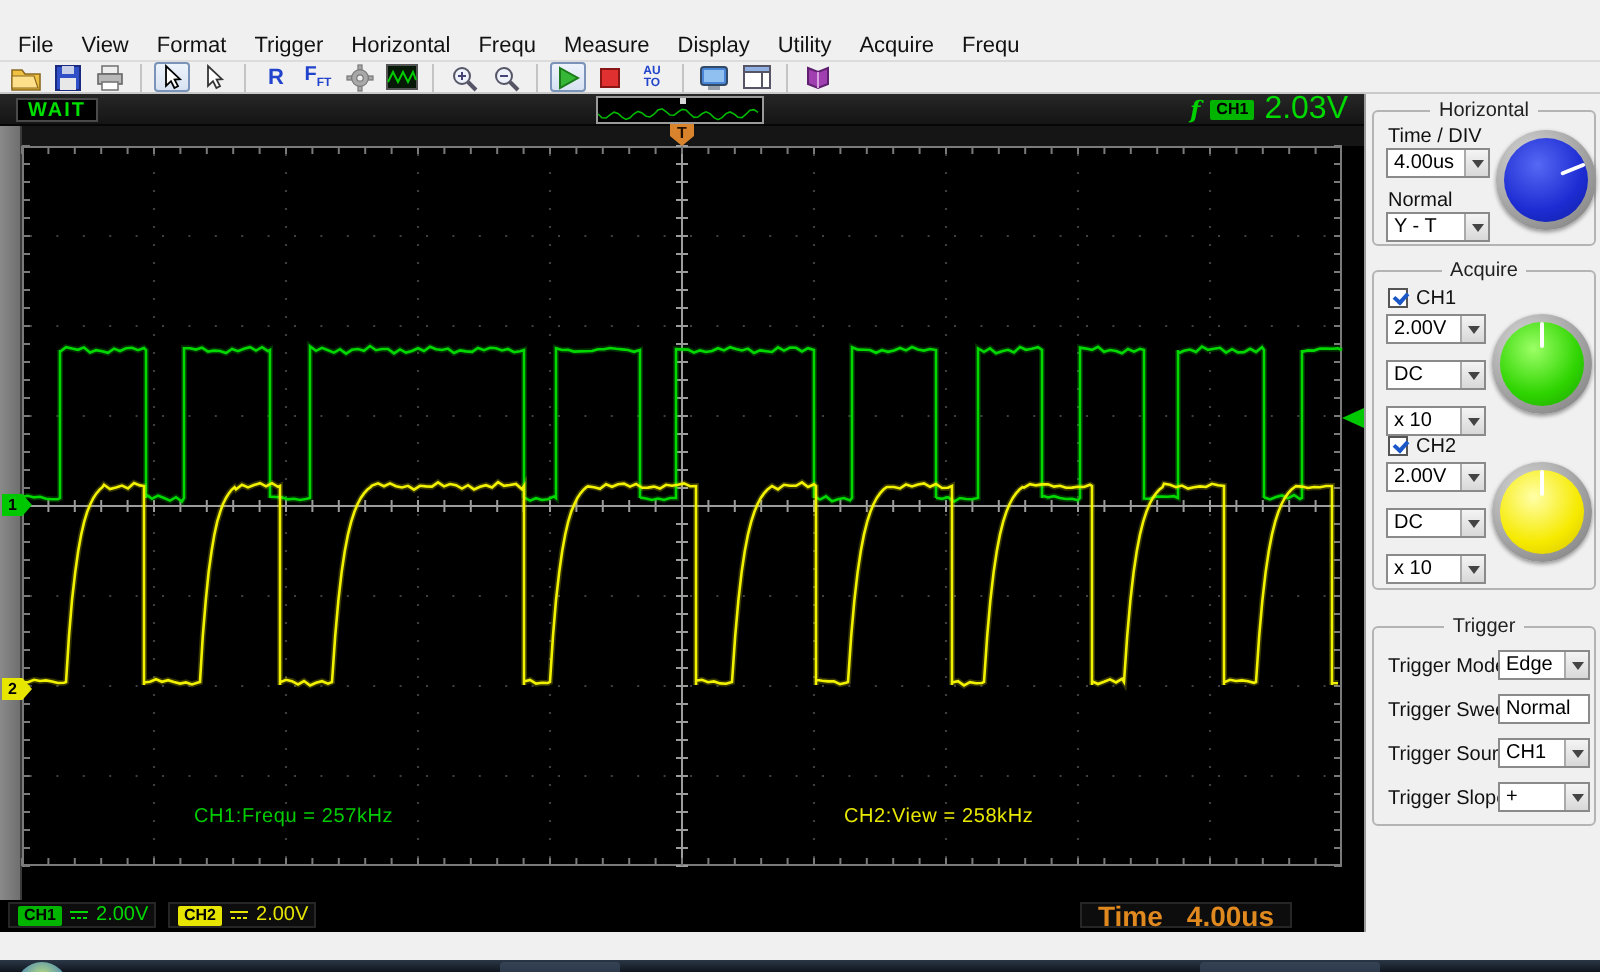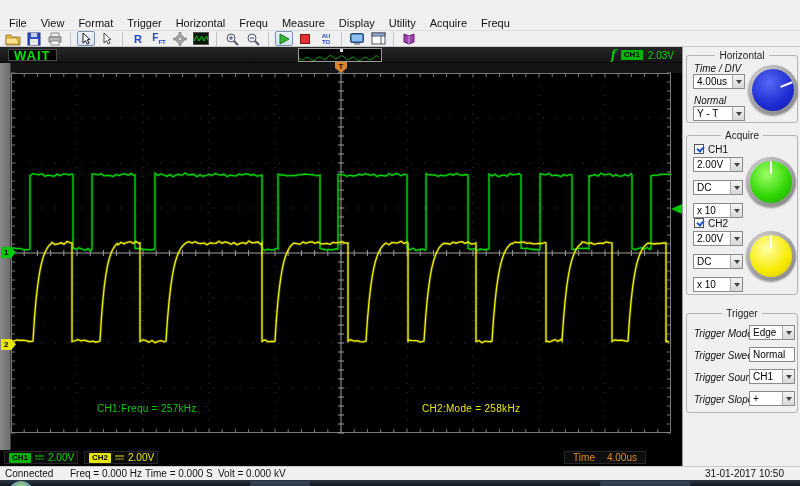--- a/index.html
+++ b/index.html
@@ -40,30 +40,30 @@
   .tb-fft sub { font-size:6px; }
   .tb-auto { font-size:6px; font-weight:bold; color:#2244cc; line-height:6px; text-align:center; }
 
   
   .main { position:absolute; left:0; top:47px; width:800px; height:419px; }
   .scope { position:absolute; left:0; top:0; width:682px; height:419px; background:#000; }
   .scope-topbar { position:absolute; left:0; top:0; width:682px; height:16px;
     background:linear-gradient(180deg,#262626,#151515); border-bottom:1px solid #060606; }
   .wait-badge { position:absolute; left:8px; top:2px; padding:0 5px; height:12px;
     background:#000; border:1px solid #4a4a4a; box-shadow:inset 0 0 2px #000;
-    color:#00e000; font-size:13px; font-weight:bold; letter-spacing:1px; line-height:11px; }
+    color:#00e000; font-size:10px; font-weight:bold; letter-spacing:1px; line-height:11px; }
   .preview { position:absolute; left:298px; top:1px; width:84px; height:14px;
     background:#000; border:1px solid #9a9a9a; }
   .preview::after { content:""; position:absolute; left:50%; top:0; width:3px; height:3px; background:#d8d8d8; }
   .trig-readout { position:absolute; right:8px; top:1px; height:14px; display:flex; align-items:center; gap:5px; }
   .edge-glyph { color:#00d000; font-family:"DejaVu Serif", serif; font-style:italic;
     font-size:12px; font-weight:bold; line-height:12px; }
   .ch-badge { background:#00b400; color:#000; font-size:8px; font-weight:bold;
     padding:1px 3px; border-radius:1px; line-height:8px; }
-  .trig-level { color:#00d800; font-size:10px; }
+  .trig-level { color:#00d800; font-size:16px; }
   .substrip { position:absolute; left:0; top:16px; width:682px; height:10px; background:#151515; }
   .gutter { position:absolute; left:0; top:16px; width:11px; height:387px;
     background:linear-gradient(90deg,#8a8a8a,#6f6f6f); border-right:1px solid #3a3a3a; }
   #plot { position:absolute; left:0; top:0; width:682px; height:419px; pointer-events:none; }
 
   .t-marker { position:absolute; left:335px; top:15px; width:12px; height:11px;
     background:#d9842c; clip-path:polygon(0 0,100% 0,100% 55%,50% 100%,0 55%);
     color:#241000; font-size:8px; font-weight:bold; text-align:center; line-height:9px; }
   .ch-marker { position:absolute; left:1px; width:15px; height:11px;
     clip-path:polygon(0 0,68% 0,100% 50%,68% 100%,0 100%);
@@ -79,32 +79,32 @@
 
   .scope-bottombar { position:absolute; left:0; top:403px; width:682px; height:16px; background:#000; }
   .ch-tile { position:absolute; top:1px; height:13px; background:#0d0d0d; border:1px solid #262626;
     display:flex; align-items:center; gap:4px; padding:0 4px; }
   .ch-tile.t1 { left:4px;  width:74px; color:#00d800; }
   .ch-tile.t2 { left:84px; width:74px; color:#e6e600; }
   .ch-tile .ch-badge.y { background:#e6e600; }
   .ch-volts { font-size:10px; }
   .time-tile { position:absolute; right:36px; top:1px; height:13px; background:#0d0d0d;
     border:1px solid #262626; display:flex; align-items:center; gap:12px; padding:0 8px; }
-  .time-tile span { color:#e0891f; font-size:10px; font-weight:normal; }
+  .time-tile span { color:#e0891f; font-size:14px; font-weight:bold; }
 
   
   .panel { position:absolute; left:682px; top:0; width:118px; height:419px;
     background:#f0f0f0; border-left:1px solid #9a9a9a; }
   .group { position:absolute; left:3px; width:112px; border:1px solid #b4b4b4; border-radius:3px; }
   .group-title { position:absolute; top:-6px; left:0; right:0; text-align:center; font-size:10px; color:#222; }
   .group-title span { background:#f0f0f0; padding:0 4px; }
   .g-horizontal { top:8px;  height:68px; }
   .g-vertical   { top:88px; height:160px; }
   .g-trigger    { top:266px; height:100px; }
-  .plabel { position:absolute; font-size:10px; color:#111;font-style:italic; }
+  .plabel { position:absolute; font-size:10px; color:#111; }
 
   .wsel { position:absolute; height:15px; background:#fff; border:1px solid #8a8a8a;
     display:flex; align-items:center; }
   .wsel-v { flex:1; font-size:10px; padding-left:3px; color:#000; white-space:nowrap; }
   .wsel-b { width:12px; height:100%; background:linear-gradient(180deg,#f4f4f4,#d8d8d8);
     border-left:1px solid #aaa; display:flex; align-items:center; justify-content:center; }
   .wsel-b::after { content:""; width:0; height:0; border-left:3px solid transparent;
     border-right:3px solid transparent; border-top:4px solid #444; }
 
   .wcheck { position:absolute; width:10px; height:10px; background:#fff; border:1px solid #555; }
@@ -1189,21 +1189,21 @@
           <path d="M11.0,294.1L14.0,294.1L17.0,292.9L20.0,293.5L23.0,293.2L26.0,293.7L29.0,294.5L32.0,294.4L33.0,294.0L34.5,270.9L36.0,253.1L37.6,239.2L39.1,228.5L40.6,220.2L42.1,213.8L43.6,208.9L45.2,205.0L46.7,202.0L48.2,199.7L49.7,197.9L51.2,196.6L52.0,195.4L55.0,197.5L58.0,196.8L61.0,195.8L64.0,197.2L67.0,194.5L70.0,195.7L72.0,196.0L72.0,295.5L72.0,294.2L75.0,293.9L78.0,292.6L81.0,293.9L84.0,293.1L87.0,294.0L90.0,294.8L93.0,294.2L96.0,295.2L99.0,294.3L100.0,294.0L101.4,270.9L102.9,253.1L104.3,239.2L105.8,228.5L107.2,220.2L108.6,213.8L110.1,208.9L111.5,205.0L113.0,202.0L114.4,199.7L115.8,197.9L117.3,196.6L118.0,197.7L121.0,195.4L124.0,196.7L127.0,195.5L130.0,194.6L133.0,196.2L136.0,194.6L139.0,196.4L140.0,196.0L140.0,295.5L140.0,294.2L143.0,292.9L146.0,293.6L149.0,295.2L152.0,293.5L155.0,295.7L158.0,294.4L161.0,293.6L164.0,294.8L166.0,294.0L167.6,270.9L169.2,253.1L170.8,239.2L172.4,228.5L174.0,220.2L175.6,213.8L177.2,208.9L178.8,205.0L180.4,202.0L182.0,199.7L183.6,197.9L185.2,196.6L186.0,195.8L189.0,194.7L192.0,196.1L195.0,194.7L198.0,196.1L201.0,196.7L204.0,195.9L207.0,197.8L210.0,195.9L213.0,196.2L216.0,196.3L219.0,194.2L222.0,196.2L225.0,195.0L228.0,195.6L231.0,197.3L234.0,195.6L237.0,197.7L240.0,196.4L243.0,195.6L246.0,196.7L249.0,194.1L252.0,195.9L255.0,195.5L258.0,195.0L261.0,197.6L262.0,196.0L262.0,295.5L262.0,293.8L265.0,293.0L268.0,294.8L271.0,294.4L274.0,294.5L275.0,294.0L276.5,270.9L278.0,253.1L279.6,239.2L281.1,228.5L282.6,220.2L284.1,213.8L285.6,208.9L287.2,205.0L288.7,202.0L290.2,199.7L291.7,197.9L293.2,196.6L294.0,196.2L297.0,196.6L300.0,197.4L303.0,195.1L306.0,196.4L309.0,195.1L312.0,194.8L315.0,196.3L318.0,195.0L321.0,196.9L324.0,196.8L327.0,196.3L330.0,197.3L333.0,195.4L336.0,195.9L339.0,195.4L342.0,194.7L345.0,196.1L348.0,196.0L348.0,295.5L348.0,293.3L351.0,292.9L354.0,294.1L357.0,293.7L360.0,294.7L363.0,294.9L366.0,294.0L367.6,270.9L369.2,253.1L370.8,239.2L372.4,228.5L374.0,220.2L375.6,213.8L377.2,208.9L378.8,205.0L380.4,202.0L382.0,199.7L383.6,197.9L385.2,196.6L386.0,196.0L389.0,197.7L392.0,195.4L395.0,195.9L398.0,195.9L401.0,194.2L404.0,196.5L407.0,195.1L408.0,196.0L408.0,295.5L408.0,292.9L411.0,293.4L414.0,293.7L417.0,293.7L420.0,295.1L423.0,294.4L424.0,294.0L425.6,270.9L427.2,253.1L428.8,239.2L430.4,228.5L432.0,220.2L433.6,213.8L435.2,208.9L436.8,205.0L438.4,202.0L440.0,199.7L441.6,197.9L443.2,196.6L444.0,196.5L447.0,196.5L450.0,197.2L453.0,195.2L456.0,196.2L459.0,195.2L462.0,194.7L465.0,196.4L468.0,195.0L471.0,197.0L474.0,196.9L476.0,196.0L476.0,295.5L476.0,294.3L479.0,293.6L482.0,295.7L485.0,294.1L488.0,294.6L491.0,294.5L492.0,294.0L493.6,270.9L495.2,253.1L496.8,239.2L498.4,228.5L500.0,220.2L501.6,213.8L503.2,208.9L504.8,205.0L506.4,202.0L508.0,199.7L509.6,197.9L511.2,196.6L512.0,196.8L515.0,195.1L518.0,195.7L521.0,195.2L524.0,195.1L527.0,196.3L530.0,195.9L533.0,196.9L536.0,196.8L539.0,196.4L542.0,196.5L545.0,195.4L546.0,196.0L546.0,295.5L546.0,293.6L549.0,295.0L552.0,293.9L555.0,292.7L558.0,294.2L561.0,292.4L562.0,294.0L563.6,270.9L565.2,253.1L566.8,239.2L568.4,228.5L570.0,220.2L571.6,213.8L573.2,208.9L574.8,205.0L576.4,202.0L578.0,199.7L579.6,197.9L581.2,196.6L582.0,194.9L585.0,195.4L588.0,196.6L591.0,195.8L594.0,197.3L597.0,196.6L600.0,196.2L603.0,196.5L606.0,194.9L609.0,195.6L612.0,196.0L612.0,295.5L612.0,294.2L615.0,292.9L618.0,293.5L621.0,293.2L624.0,293.6L627.0,294.4L628.0,294.0L629.6,270.9L631.2,253.1L632.8,239.2L634.4,228.5L636.0,220.2L637.6,213.8L639.2,208.9L640.8,205.0L642.4,202.0L644.0,199.7L645.6,197.9L647.2,196.6L648.0,196.1L651.0,196.3L654.0,197.0L657.0,196.5L660.0,196.6L663.0,196.0L666.0,196.0L666.0,295.5L666.0,294.3L669.0,294.6" fill="none" stroke="#f2f200" stroke-width="3" opacity="0.22"></path>
           <path d="M11.0,294.1L14.0,294.1L17.0,292.9L20.0,293.5L23.0,293.2L26.0,293.7L29.0,294.5L32.0,294.4L33.0,294.0L34.5,270.9L36.0,253.1L37.6,239.2L39.1,228.5L40.6,220.2L42.1,213.8L43.6,208.9L45.2,205.0L46.7,202.0L48.2,199.7L49.7,197.9L51.2,196.6L52.0,195.4L55.0,197.5L58.0,196.8L61.0,195.8L64.0,197.2L67.0,194.5L70.0,195.7L72.0,196.0L72.0,295.5L72.0,294.2L75.0,293.9L78.0,292.6L81.0,293.9L84.0,293.1L87.0,294.0L90.0,294.8L93.0,294.2L96.0,295.2L99.0,294.3L100.0,294.0L101.4,270.9L102.9,253.1L104.3,239.2L105.8,228.5L107.2,220.2L108.6,213.8L110.1,208.9L111.5,205.0L113.0,202.0L114.4,199.7L115.8,197.9L117.3,196.6L118.0,197.7L121.0,195.4L124.0,196.7L127.0,195.5L130.0,194.6L133.0,196.2L136.0,194.6L139.0,196.4L140.0,196.0L140.0,295.5L140.0,294.2L143.0,292.9L146.0,293.6L149.0,295.2L152.0,293.5L155.0,295.7L158.0,294.4L161.0,293.6L164.0,294.8L166.0,294.0L167.6,270.9L169.2,253.1L170.8,239.2L172.4,228.5L174.0,220.2L175.6,213.8L177.2,208.9L178.8,205.0L180.4,202.0L182.0,199.7L183.6,197.9L185.2,196.6L186.0,195.8L189.0,194.7L192.0,196.1L195.0,194.7L198.0,196.1L201.0,196.7L204.0,195.9L207.0,197.8L210.0,195.9L213.0,196.2L216.0,196.3L219.0,194.2L222.0,196.2L225.0,195.0L228.0,195.6L231.0,197.3L234.0,195.6L237.0,197.7L240.0,196.4L243.0,195.6L246.0,196.7L249.0,194.1L252.0,195.9L255.0,195.5L258.0,195.0L261.0,197.6L262.0,196.0L262.0,295.5L262.0,293.8L265.0,293.0L268.0,294.8L271.0,294.4L274.0,294.5L275.0,294.0L276.5,270.9L278.0,253.1L279.6,239.2L281.1,228.5L282.6,220.2L284.1,213.8L285.6,208.9L287.2,205.0L288.7,202.0L290.2,199.7L291.7,197.9L293.2,196.6L294.0,196.2L297.0,196.6L300.0,197.4L303.0,195.1L306.0,196.4L309.0,195.1L312.0,194.8L315.0,196.3L318.0,195.0L321.0,196.9L324.0,196.8L327.0,196.3L330.0,197.3L333.0,195.4L336.0,195.9L339.0,195.4L342.0,194.7L345.0,196.1L348.0,196.0L348.0,295.5L348.0,293.3L351.0,292.9L354.0,294.1L357.0,293.7L360.0,294.7L363.0,294.9L366.0,294.0L367.6,270.9L369.2,253.1L370.8,239.2L372.4,228.5L374.0,220.2L375.6,213.8L377.2,208.9L378.8,205.0L380.4,202.0L382.0,199.7L383.6,197.9L385.2,196.6L386.0,196.0L389.0,197.7L392.0,195.4L395.0,195.9L398.0,195.9L401.0,194.2L404.0,196.5L407.0,195.1L408.0,196.0L408.0,295.5L408.0,292.9L411.0,293.4L414.0,293.7L417.0,293.7L420.0,295.1L423.0,294.4L424.0,294.0L425.6,270.9L427.2,253.1L428.8,239.2L430.4,228.5L432.0,220.2L433.6,213.8L435.2,208.9L436.8,205.0L438.4,202.0L440.0,199.7L441.6,197.9L443.2,196.6L444.0,196.5L447.0,196.5L450.0,197.2L453.0,195.2L456.0,196.2L459.0,195.2L462.0,194.7L465.0,196.4L468.0,195.0L471.0,197.0L474.0,196.9L476.0,196.0L476.0,295.5L476.0,294.3L479.0,293.6L482.0,295.7L485.0,294.1L488.0,294.6L491.0,294.5L492.0,294.0L493.6,270.9L495.2,253.1L496.8,239.2L498.4,228.5L500.0,220.2L501.6,213.8L503.2,208.9L504.8,205.0L506.4,202.0L508.0,199.7L509.6,197.9L511.2,196.6L512.0,196.8L515.0,195.1L518.0,195.7L521.0,195.2L524.0,195.1L527.0,196.3L530.0,195.9L533.0,196.9L536.0,196.8L539.0,196.4L542.0,196.5L545.0,195.4L546.0,196.0L546.0,295.5L546.0,293.6L549.0,295.0L552.0,293.9L555.0,292.7L558.0,294.2L561.0,292.4L562.0,294.0L563.6,270.9L565.2,253.1L566.8,239.2L568.4,228.5L570.0,220.2L571.6,213.8L573.2,208.9L574.8,205.0L576.4,202.0L578.0,199.7L579.6,197.9L581.2,196.6L582.0,194.9L585.0,195.4L588.0,196.6L591.0,195.8L594.0,197.3L597.0,196.6L600.0,196.2L603.0,196.5L606.0,194.9L609.0,195.6L612.0,196.0L612.0,295.5L612.0,294.2L615.0,292.9L618.0,293.5L621.0,293.2L624.0,293.6L627.0,294.4L628.0,294.0L629.6,270.9L631.2,253.1L632.8,239.2L634.4,228.5L636.0,220.2L637.6,213.8L639.2,208.9L640.8,205.0L642.4,202.0L644.0,199.7L645.6,197.9L647.2,196.6L648.0,196.1L651.0,196.3L654.0,197.0L657.0,196.5L660.0,196.6L663.0,196.0L666.0,196.0L666.0,295.5L666.0,294.3L669.0,294.6" fill="none" stroke="#f2f200" stroke-width="1.3"></path>
         </svg>
 
       <div class="t-marker">T</div>
       <div class="ch-marker m1">1</div>
       <div class="ch-marker m2">2</div>
       <div class="trig-arrow"></div>
 
       <div class="meas ch1">CH1:Frequ = 257kHz</div>
-      <div class="meas ch2">CH2:Mode = 258kHz</div>
+      <div class="meas ch2">CH2:View = 258kHz</div>
 
       <div class="scope-bottombar">
         <span class="ch-tile t1">
           <span class="ch-badge">CH1</span>
           <span class="coupling-icon"><svg width="9" height="7" viewBox="0 0 9 7">
                 <line x1="0" y1="2" x2="9" y2="2" stroke="currentColor"></line>
                 <line x1="0.5" y1="5" x2="2.5" y2="5" stroke="currentColor"></line>
                 <line x1="3.5" y1="5" x2="5.5" y2="5" stroke="currentColor"></line>
                 <line x1="6.5" y1="5" x2="8.5" y2="5" stroke="currentColor"></line>
               </svg></span>
@@ -1312,26 +1312,19 @@
         <div class="plabel" style="left:7px;top:80px;">Trigger Slope</div>
         <div class="wsel" style="left:62px;top:77px;width:46px;">
           <span class="wsel-v">+</span>
             <span class="wsel-b"></span>
         </div>
       </div>
 
     </div>
   </div>
 
-  <div class="statusbar">
-    <span class="sb c1">Connected</span>
-    <span class="sb c2">Freq = 0.000 Hz</span>
-    <span class="sb c3">Time = 0.000 S</span>
-    <span class="sb c4">Volt = 0.000 kV</span>
-    <span class="sb dt">31-01-2017  10:50</span>
-  </div>
 
   <div class="taskbar">
     <span class="orb"></span>
     <span class="tk-item" style="left:250px;"></span>
     <span class="tk-item" style="left:600px;width:90px;"></span>
   </div>
 </div>
 
 </body></html>

